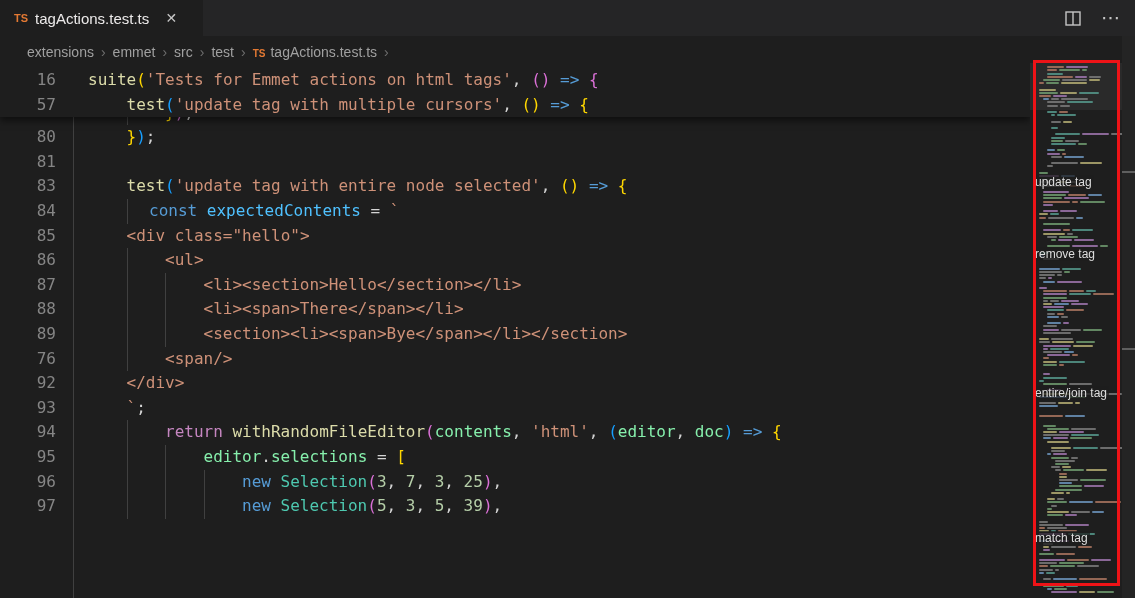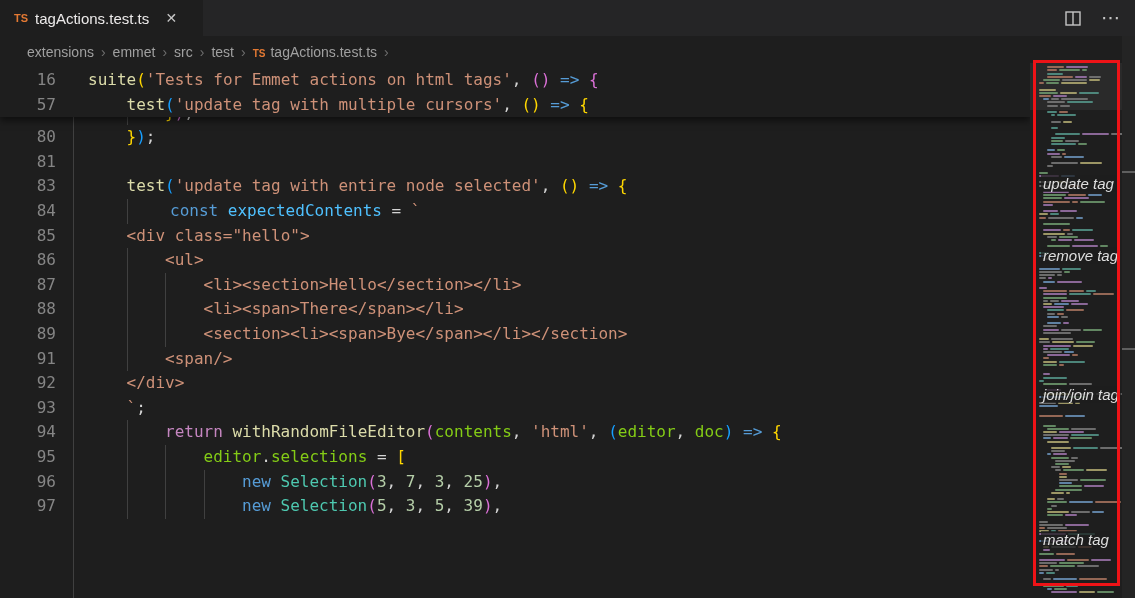--- a/index.html
+++ b/index.html
@@ -39,31 +39,31 @@
   .code-line.current { border-top:1px solid #3a3a3a; border-bottom:1px solid #3a3a3a; }
   .ln { position:absolute; left:0; top:0; width:56px; text-align:right; color:#858585; }
   .ln-cur { color:#c6c6c6; }
   .ltx { position:absolute; top:0; }
   .guide { position:absolute; top:0; width:1px; height:100%; background:#404040; }
   .gutter-rule { position:absolute; left:73px; top:0; width:1px; background:#404040; }
   .bulb { position:absolute; left:85px; top:3px; width:18px; height:18px; }
 
   
   .t-fg{color:#d4d4d4} .t-fn{color:#dcdcaa} .t-str{color:#ce9178} .t-kw{color:#569cd6}
-  .t-ctrl{color:#c586c0} .t-cls{color:#4ec9b0} .t-var{color:#84cc16} .t-cvar{color:#4fc1ff}
+  .t-ctrl{color:#c586c0} .t-cls{color:#4ec9b0} .t-var{color:#86efac} .t-cvar{color:#4fc1ff}
   .t-num{color:#b5cea8} .t-cmt{color:#6a9955} .t-ar{color:#569cd6}
   .t-b1{color:#ffd700} .t-b2{color:#da70d6} .t-b3{color:#179fff}
 
   
   .minimap { position:absolute; left:1030px; top:36px; width:92px; height:562px; background:#1e1e1e; cursor:pointer; }
   .mm-row { position:absolute; height:2px; display:flex; }
   .mm-seg { height:2px; margin-right:2px; border-radius:1px; opacity:.85; }
   .mm-slider { position:absolute; left:0; top:27px; width:92px; height:47px; background:rgba(121,121,121,0.14); }
-  .mm-label { position:absolute; left:11px; font-size:15px; color:#dededе; color:#dedede;
-              background:rgba(30,30,30,0.75); padding:0 2px; white-space:nowrap; z-index:3;font-style:italic; }
+  .mm-label { position:absolute; left:3px; font-size:12px; color:#dededе; color:#dedede;
+              background:rgba(30,30,30,0.75); padding:0 2px; white-space:nowrap; z-index:3; }
   .scrollstrip { position:absolute; left:1122px; top:36px; width:13px; height:562px; background:#242424; }
   .strip-mark { position:absolute; left:0; width:13px; height:2px; background:#5f5f5f; }
 
   .annotation-rect { position:absolute; left:1033px; top:60px; width:87px; height:526px;
                      border:3px solid #ee1317; z-index:9; pointer-events:none; }
 </style>
 </head>
 <body>
 
 <div class="screen">
@@ -102,27 +102,27 @@
     <div class="sticky" id="sticky">
         <div class="code-line"><span class="ln">16</span><span class="ltx" style="left: 88px;"><span class="t-fn">suite</span><span class="t-b1">(</span><span class="t-str">'Tests for Emmet actions on html tags'</span><span class="t-fg">, </span><span class="t-b2">()</span><span class="t-fg"> </span><span class="t-ar">=&gt;</span><span class="t-fg"> </span><span class="t-b2">{</span></span></div>
         <div class="code-line"><span class="ln">57</span><span class="ltx" style="left: 126.5px;"><span class="t-fn">test</span><span class="t-b3">(</span><span class="t-str">'update tag with multiple cursors'</span><span class="t-fg">, </span><span class="t-b1">()</span><span class="t-fg"> </span><span class="t-ar">=&gt;</span><span class="t-fg"> </span><span class="t-b1">{</span></span></div>
       </div>
     <div class="lines-wrap" id="lines">
         <div class="gutter-rule" style="height: 481px;"></div>
         <div class="code-line" style="margin-top: -16.5px;"><span class="ln"></span><span class="guide" style="left: 126.5px;"></span><span class="ltx" style="left: 165px;"><span class="t-b1">}</span><span class="t-b2">)</span><span class="t-fg">;</span></span></div>
         <div class="code-line"><span class="ln">80</span><span class="ltx" style="left: 126.5px;"><span class="t-b1">}</span><span class="t-b3">)</span><span class="t-fg">;</span></span></div>
         <div class="code-line"><span class="ln">81</span><span class="ltx" style="left: 88px;"></span></div>
         <div class="code-line"><span class="ln">83</span><span class="ltx" style="left: 126.5px;"><span class="t-fn">test</span><span class="t-b3">(</span><span class="t-str">'update tag with entire node selected'</span><span class="t-fg">, </span><span class="t-b1">()</span><span class="t-fg"> </span><span class="t-ar">=&gt;</span><span class="t-fg"> </span><span class="t-b1">{</span></span></div>
-        <div class="code-line"><span class="ln">84</span><span class="guide" style="left: 126.5px;"></span><span class="ltx" style="left: 170px;"><span class="t-kw">const</span><span class="t-fg"> </span><span class="t-cvar">expectedContents</span><span class="t-fg"> = </span><span class="t-str">`</span></span></div>
+        <div class="code-line"><span class="ln">84</span><span class="guide" style="left: 126.5px;"></span><span class="ltx" style="left: 149px;"><span class="t-kw">const</span><span class="t-fg"> </span><span class="t-cvar">expectedContents</span><span class="t-fg"> = </span><span class="t-str">`</span></span></div>
         <div class="code-line"><span class="ln">85</span><span class="ltx" style="left: 126.5px;"><span class="t-str">&lt;div class="hello"&gt;</span></span></div>
         <div class="code-line"><span class="ln">86</span><span class="guide" style="left: 126.5px;"></span><span class="ltx" style="left: 165px;"><span class="t-str">&lt;ul&gt;</span></span></div>
         <div class="code-line"><span class="ln">87</span><span class="guide" style="left: 126.5px;"></span><span class="guide" style="left: 165px;"></span><span class="ltx" style="left: 203.5px;"><span class="t-str">&lt;li&gt;&lt;section&gt;Hello&lt;/section&gt;&lt;/li&gt;</span></span></div>
         <div class="code-line"><span class="ln">88</span><span class="guide" style="left: 126.5px;"></span><span class="guide" style="left: 165px;"></span><span class="ltx" style="left: 203.5px;"><span class="t-str">&lt;li&gt;&lt;span&gt;There&lt;/span&gt;&lt;/li&gt;</span></span></div>
         <div class="code-line"><span class="ln">89</span><span class="guide" style="left: 126.5px;"></span><span class="guide" style="left: 165px;"></span><span class="ltx" style="left: 203.5px;"><span class="t-str">&lt;section&gt;&lt;li&gt;&lt;span&gt;Bye&lt;/span&gt;&lt;/li&gt;&lt;/section&gt;</span></span></div>
-        <div class="code-line"><span class="ln">91</span><span class="guide" style="left: 126.5px;"></span><span class="ltx" style="left: 165px;"><span class="t-str">&lt;span/&gt;</span></span></div>
+        <div class="code-line"><span class="ln">76</span><span class="guide" style="left: 126.5px;"></span><span class="ltx" style="left: 165px;"><span class="t-str">&lt;span/&gt;</span></span></div>
         <div class="code-line"><span class="ln">92</span><span class="ltx" style="left: 126.5px;"><span class="t-str">&lt;/div&gt;</span></span></div>
         <div class="code-line"><span class="ln">93</span><span class="ltx" style="left: 126.5px;"><span class="t-str">`</span><span class="t-fg">;</span></span></div>
         <div class="code-line"><span class="ln">94</span><span class="guide" style="left: 126.5px;"></span><span class="ltx" style="left: 165px;"><span class="t-ctrl">return</span><span class="t-fg"> </span><span class="t-fn">withRandomFileEditor</span><span class="t-b2">(</span><span class="t-var">contents</span><span class="t-fg">, </span><span class="t-str">'html'</span><span class="t-fg">, </span><span class="t-b3">(</span><span class="t-var">editor</span><span class="t-fg">, </span><span class="t-var">doc</span><span class="t-b3">)</span><span class="t-fg"> </span><span class="t-ar">=&gt;</span><span class="t-fg"> </span><span class="t-b1">{</span></span></div>
         <div class="code-line"><span class="ln">95</span><span class="guide" style="left: 126.5px;"></span><span class="guide" style="left: 165px;"></span><span class="ltx" style="left: 203.5px;"><span class="t-var">editor</span><span class="t-fg">.</span><span class="t-var">selections</span><span class="t-fg"> = </span><span class="t-b1">[</span></span></div>
         <div class="code-line"><span class="ln">96</span><span class="guide" style="left: 126.5px;"></span><span class="guide" style="left: 165px;"></span><span class="guide" style="left: 203.5px;"></span><span class="ltx" style="left: 242px;"><span class="t-kw">new</span><span class="t-fg"> </span><span class="t-cls">Selection</span><span class="t-b2">(</span><span class="t-num">3</span><span class="t-fg">, </span><span class="t-num">7</span><span class="t-fg">, </span><span class="t-num">3</span><span class="t-fg">, </span><span class="t-num">25</span><span class="t-b2">)</span><span class="t-fg">,</span></span></div>
         <div class="code-line"><span class="ln">97</span><span class="guide" style="left: 126.5px;"></span><span class="guide" style="left: 165px;"></span><span class="guide" style="left: 203.5px;"></span><span class="ltx" style="left: 242px;"><span class="t-kw">new</span><span class="t-fg"> </span><span class="t-cls">Selection</span><span class="t-b2">(</span><span class="t-num">5</span><span class="t-fg">, </span><span class="t-num">3</span><span class="t-fg">, </span><span class="t-num">5</span><span class="t-fg">, </span><span class="t-num">39</span><span class="t-b2">)</span><span class="t-fg">,</span></span></div>
       </div>
   </div>
 
   <div class="minimap" id="minimap">
@@ -638,21 +638,21 @@
         <span class="mm-seg" style="width: 5.17733px; background: rgb(107, 147, 187);"></span>
         <span class="mm-seg" style="width: 12.4661px; background: rgb(110, 154, 110);"></span>
       </div>
       <div class="mm-row" style="top: 555px; left: 21px;">
         <span class="mm-seg" style="width: 25.6792px; background: rgb(157, 116, 173);"></span>
         <span class="mm-seg" style="width: 16.3114px; background: rgb(179, 171, 114);"></span>
         <span class="mm-seg" style="width: 16.8499px; background: rgb(110, 154, 110);"></span>
       </div>
       <div class="mm-label" style="top: 139px;">update tag</div>
       <div class="mm-label" style="top: 211px;">remove tag</div>
-      <div class="mm-label" style="top: 350px;">join/join tag</div>
+      <div class="mm-label" style="top: 350px;">entire/join tag</div>
       <div class="mm-label" style="top: 495px;">match tag</div>
     </div>
   <div class="scrollstrip">
     <div class="strip-mark" style="top:135px"></div>
     <div class="strip-mark" style="top:312px"></div>
   </div>
 
   <div class="annotation-rect"></div>
 </div>
 

